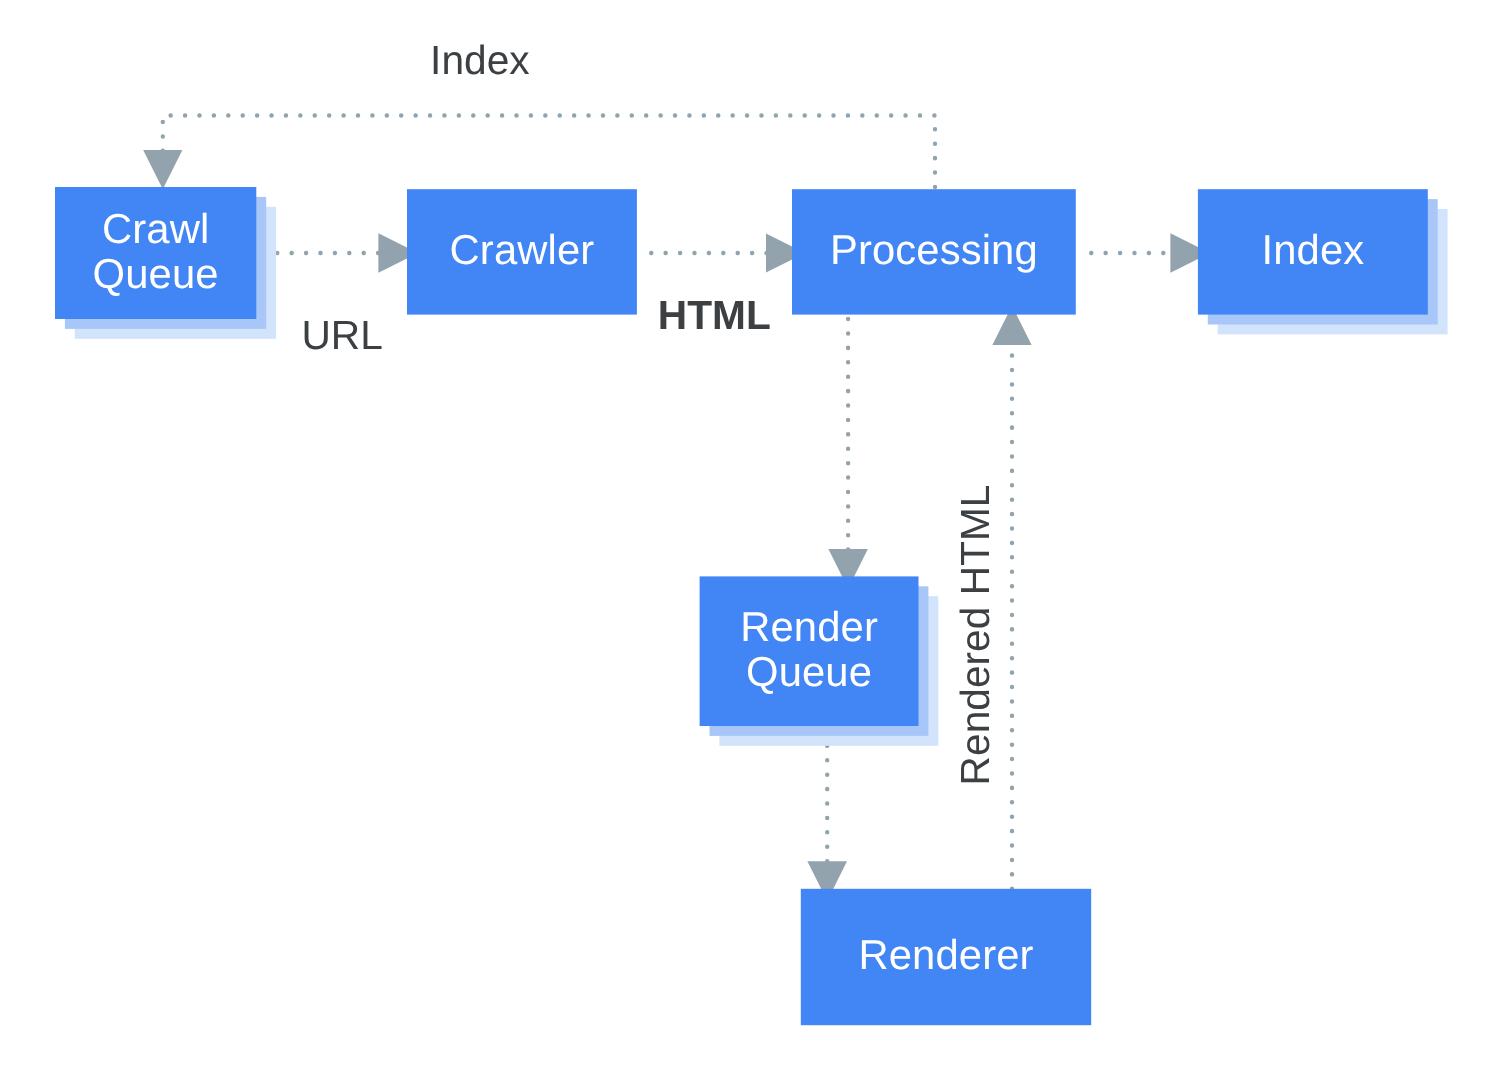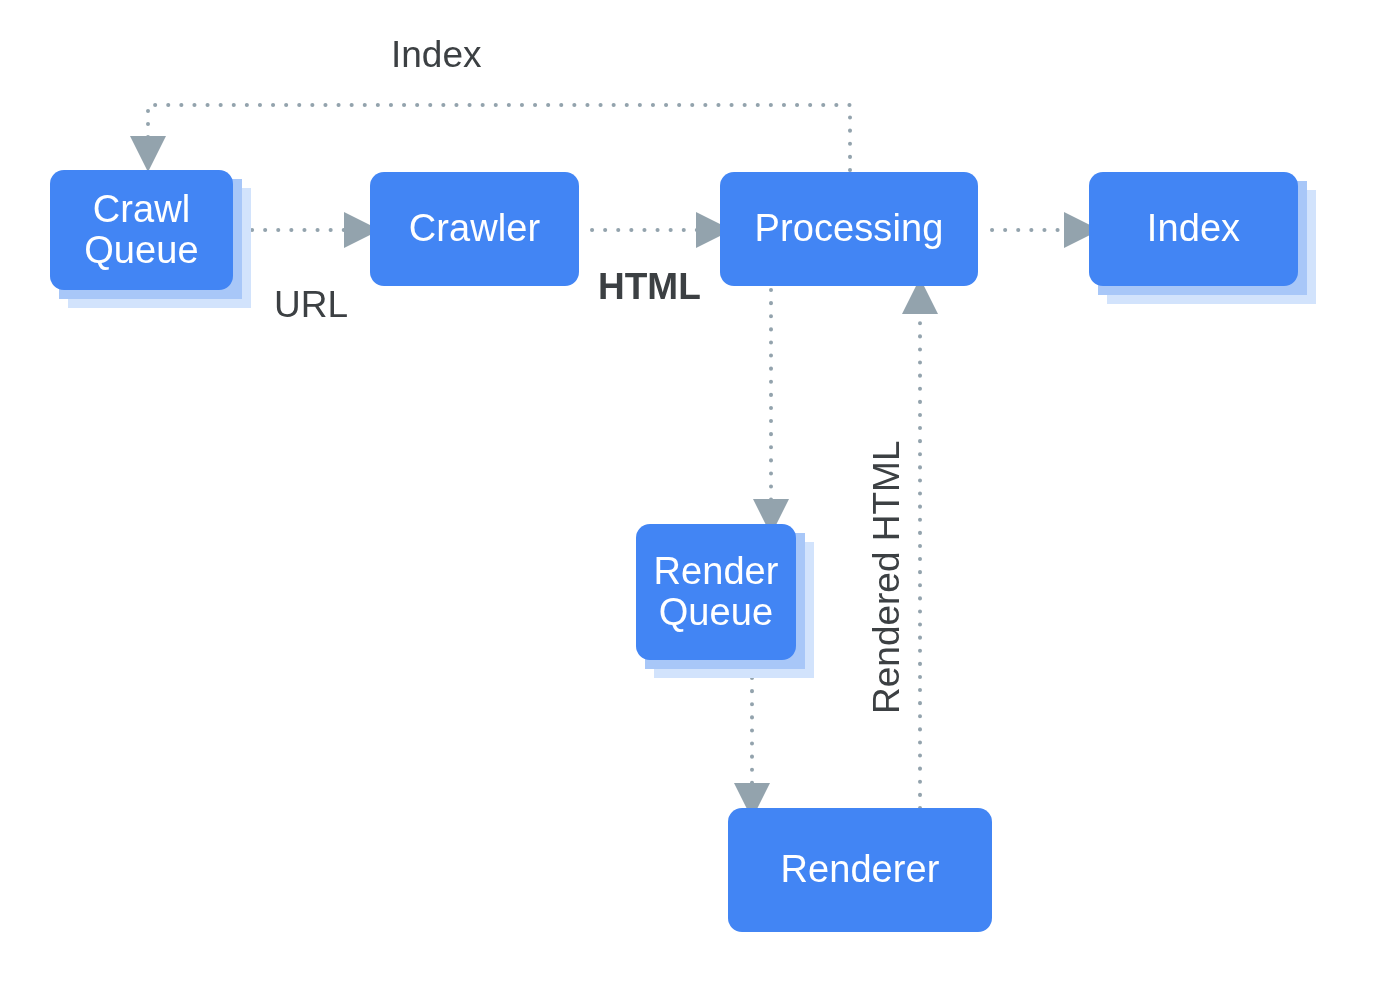--- a/index.html
+++ b/index.html
@@ -34,21 +34,20 @@
     position: absolute;
     left: 0;
     top: 0;
     width: 100%;
     height: 100%;
     background: #4285f4;
     display: flex;
     align-items: center;
     justify-content: center;
     z-index: 3;
-    border-radius: 14px;
   }
   .node .label {
     color: #ffffff;
     font-size: 38px;
     line-height: 1.08;
     text-align: center;
     letter-spacing: 0.1px;
     white-space: pre-line;
     font-weight: 400;
   }
@@ -150,21 +149,21 @@
       <span class="label">Index</span>
     </div>
   </div>
 
   <div class="node" style="left:720px; top:172px; width:258px; height:114px;">
     <div class="face">
       <span class="label">Processing</span>
     </div>
   </div>
 
-  <div class="node stacked" style="left:636px; top:524px; width:160px; height:136px;">
+  <div class="node stacked" style="left:636px; top:524px; width:199px; height:136px;">
     <div class="shadow2"></div>
     <div class="shadow1"></div>
     <div class="face">
       <span class="label">Render
 Queue</span>
     </div>
   </div>
 
   <div class="node" style="left:728px; top:808px; width:264px; height:124px;text-decoration:underline;">
     <div class="face">

